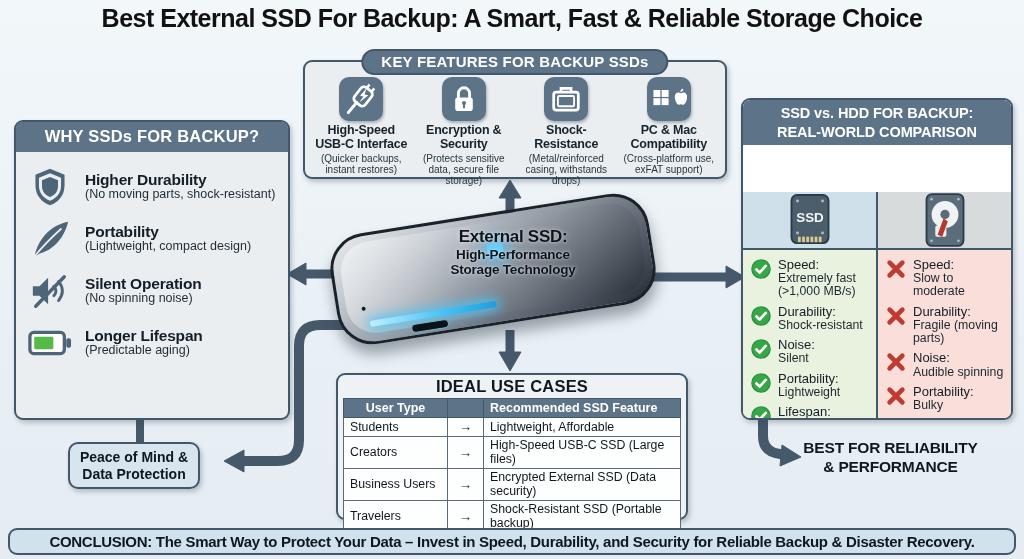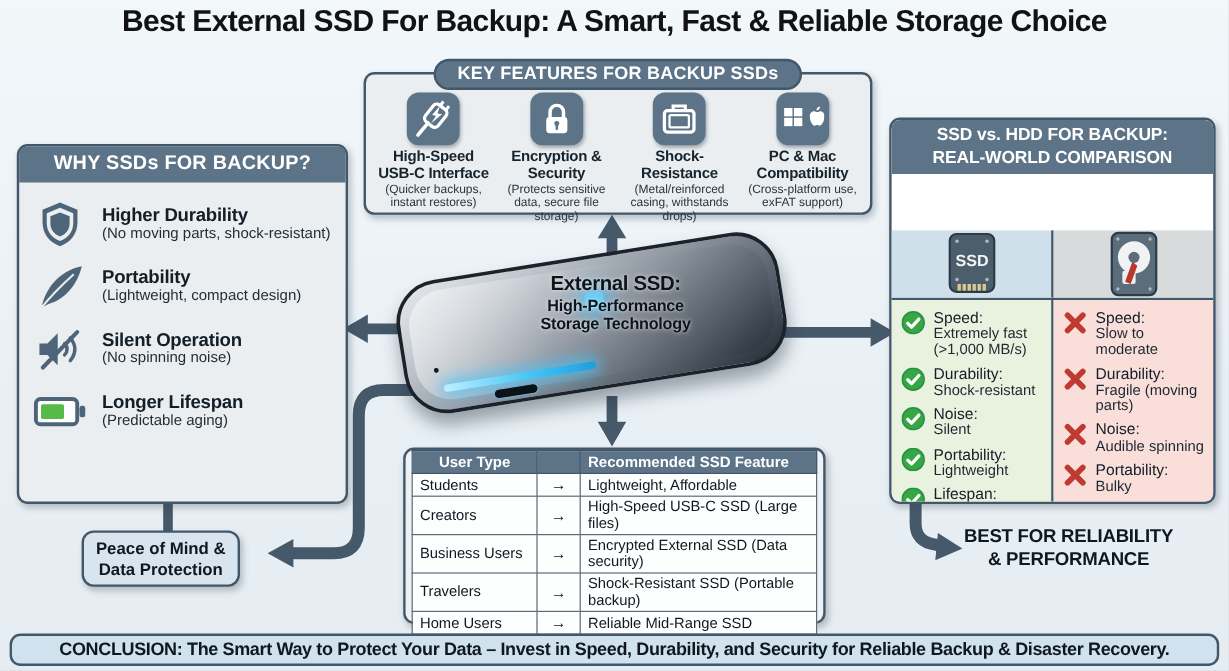--- a/index.html
+++ b/index.html
@@ -427,20 +427,21 @@
       </div>
     </div>
   </div>
 
   <div class="best-label">
     <div>BEST FOR RELIABILITY</div>
     <div>&amp; PERFORMANCE</div>
   </div>
 
   <div class="panel uc-box">
+    <div class="uc-title">IDEAL USE CASES</div>
     <table class="uc">
       <thead>
         <tr>
           <th class="c1">User Type</th>
           <th class="ca"></th>
           <th>Recommended SSD Feature</th>
         </tr>
       </thead>
       <tbody>
         <tr>

